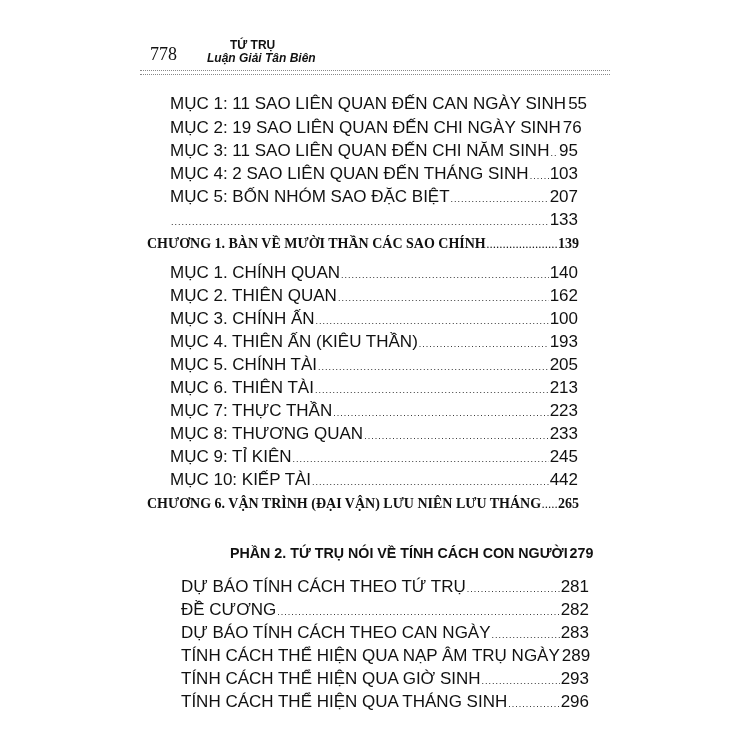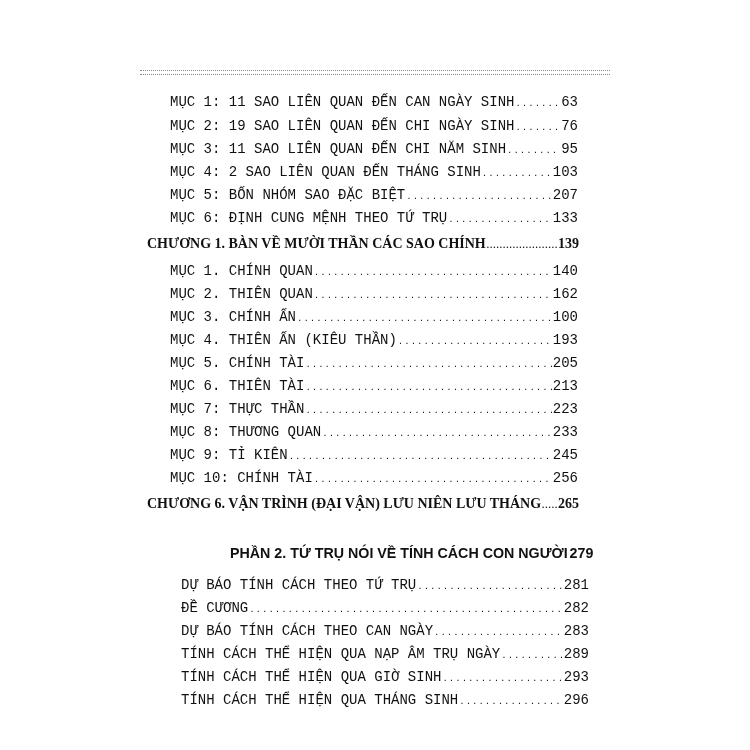--- a/index.html
+++ b/index.html
@@ -4,42 +4,47 @@
   <style>
     html, body { margin: 0; padding: 0; background: #ffffff; }
     body { width: 750px; height: 750px; position: relative; overflow: hidden; color: #111; }
     .page { position: absolute; left: 0; top: 0; width: 750px; height: 750px; }
     .header { position: absolute; left: 140px; top: 44px; width: 470px; height: 30px; }
     .page-num { position: absolute; left: 10px; top: 0; font-family: "Liberation Serif", serif; font-size: 18px; }
     .book-title { position: absolute; left: 90px; top: -6px; font-family: "Liberation Sans", sans-serif; font-weight: bold; font-size: 12px; }
     .book-sub { position: absolute; left: 67px; top: 7px; font-family: "Liberation Sans", sans-serif; font-style: italic; font-weight: bold; font-size: 12px; }
     .rule { position: absolute; left: 140px; top: 70px; width: 470px; height: 3px; border-top: 1px dotted #888; border-bottom: 1px dotted #888; }
     .toc { position: absolute; left: 0; top: 0; width: 750px; }
-    .row { position: absolute; display: flex; align-items: baseline; font-family: Liberation Mono, monospace; font-size: 14px; }
+    .row { position: absolute; display: flex; align-items: baseline; font-family: Liberation Sans, sans-serif; font-size: 17px; }
     .row .label { white-space: nowrap; }
     .row .dots { flex: 1; overflow: hidden; white-space: nowrap; margin: 0 1px; }
     .row .dots::after { content: "........................................................................................................................................................................................................"; letter-spacing: 1px; font-size: 9px; }
     .row .pg { white-space: nowrap; }
     .sub { left: 170px; width: 408px; }
     .chap { left: 147px; width: 432px; font-family: "Liberation Serif", serif; font-weight: bold; font-size: 14px; }
     .part { left: 230px; width: 345px; font-family: "Liberation Sans", sans-serif; font-weight: bold; font-size: 15.5px; transform: scaleX(0.92); transform-origin: left; }
     .p2 { left: 181px; width: 408px; }
   </style>
 </head>
 <body>
 
 <div class="page">
+  <div class="header">
+    <span class="page-num">778</span>
+    <span class="book-title">TỨ TRỤ</span>
+    <span class="book-sub">Luận Giải Tân Biên</span>
+  </div>
   <div class="rule"></div>
 
   <div class="toc">
 
     <div class="row sub" style="top:94px">
         <span class="label">MỤC 1: 11 SAO LIÊN QUAN ĐẾN CAN NGÀY SINH</span>
         <span class="dots"></span>
-        <span class="pg">63</span>
+        <span class="pg">55</span>
       </div>
     <div class="row sub" style="top:118px">
         <span class="label">MỤC 2: 19 SAO LIÊN QUAN ĐẾN CHI NGÀY SINH</span>
         <span class="dots"></span>
         <span class="pg">76</span>
       </div>
     <div class="row sub" style="top:141px">
         <span class="label">MỤC 3: 11 SAO LIÊN QUAN ĐẾN CHI NĂM SINH</span>
         <span class="dots"></span>
         <span class="pg">95</span>
@@ -48,21 +53,20 @@
         <span class="label">MỤC 4: 2 SAO LIÊN QUAN ĐẾN THÁNG SINH</span>
         <span class="dots"></span>
         <span class="pg">103</span>
       </div>
     <div class="row sub" style="top:187px">
         <span class="label">MỤC 5: BỐN NHÓM SAO ĐẶC BIỆT</span>
         <span class="dots"></span>
         <span class="pg">207</span>
       </div>
     <div class="row sub" style="top:210px">
-        <span class="label">MỤC 6: ĐỊNH CUNG MỆNH THEO TỨ TRỤ</span>
         <span class="dots"></span>
         <span class="pg">133</span>
       </div>
 
     <div class="row chap" style="top:236px">
         <span class="label">CHƯƠNG 1. BÀN VỀ MƯỜI THẦN CÁC SAO CHÍNH</span>
         <span class="dots"></span>
         <span class="pg">139</span>
       </div>
     <div class="row sub" style="top:263px">
@@ -104,23 +108,23 @@
         <span class="label">MỤC 8: THƯƠNG QUAN</span>
         <span class="dots"></span>
         <span class="pg">233</span>
       </div>
     <div class="row sub" style="top:447px">
         <span class="label">MỤC 9: TỈ KIÊN</span>
         <span class="dots"></span>
         <span class="pg">245</span>
       </div>
     <div class="row sub" style="top:470px">
-        <span class="label">MỤC 10: CHÍNH TÀI</span>
+        <span class="label">MỤC 10: KIẾP TÀI</span>
         <span class="dots"></span>
-        <span class="pg">256</span>
+        <span class="pg">442</span>
       </div>
 
     <div class="row chap" style="top:496px">
         <span class="label">CHƯƠNG 6. VẬN TRÌNH (ĐẠI VẬN) LƯU NIÊN LƯU THÁNG</span>
         <span class="dots"></span>
         <span class="pg">265</span>
       </div>
 
     <div class="row part" style="top:544px">
         <span class="label">PHẦN 2. TỨ TRỤ NÓI VỀ TÍNH CÁCH CON NGƯỜI</span>

